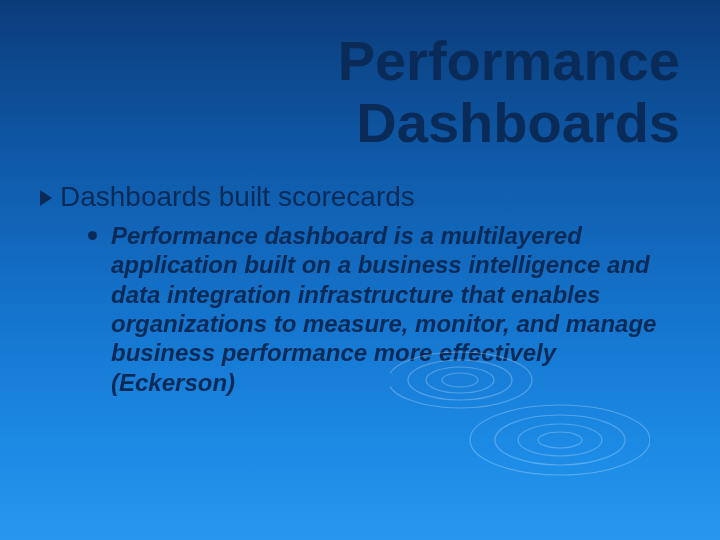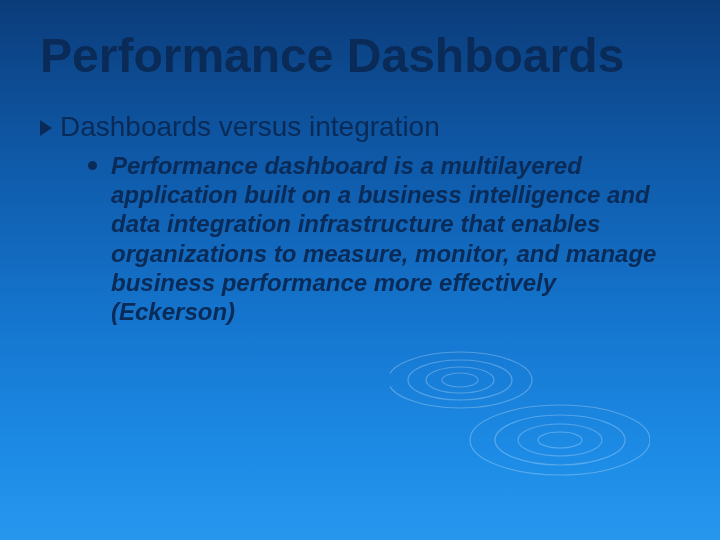--- a/index.html
+++ b/index.html
@@ -18,23 +18,23 @@
       #0f5aa9 30%,
       #1576cf 60%,
       #1d8ce6 85%,
       #2797ee 100%);
     position: relative;
     box-sizing: border-box;
     padding: 30px 40px 0 40px;
   }
   .title {
     color: #0a2b57;
-    font-size: 48px;
+    font-size: 56px;
     font-weight: bold;
-    text-align: left;
+    text-align: right;
     margin: 0 0 28px 0;
     line-height: 1.1;
   }
   .subhead {
     color: #0a2b57;
     font-size: 28px;
     font-weight: normal;
     margin: 0 0 8px 0;
     display: flex;
     align-items: flex-start;
@@ -91,21 +91,21 @@
 </style>
 </head>
 <body>
 
 <div class="slide">
 
   <h1 class="title">Performance Dashboards</h1>
 
   <div class="subhead">
     <span class="bullet-arrow"></span>
-    <span>Dashboards versus integration</span>
+    <span>Dashboards built scorecards</span>
   </div>
 
   <div class="body-item">
     <span class="bullet-dot"></span>
     <span>Performance dashboard is a multilayered application built on a business intelligence and data integration infrastructure that enables organizations to measure, monitor, and manage business performance more effectively  (Eckerson)</span>
   </div>
 
   <div class="ripples">
     <svg width="260" height="180" viewBox="0 0 260 180">
       <g>

